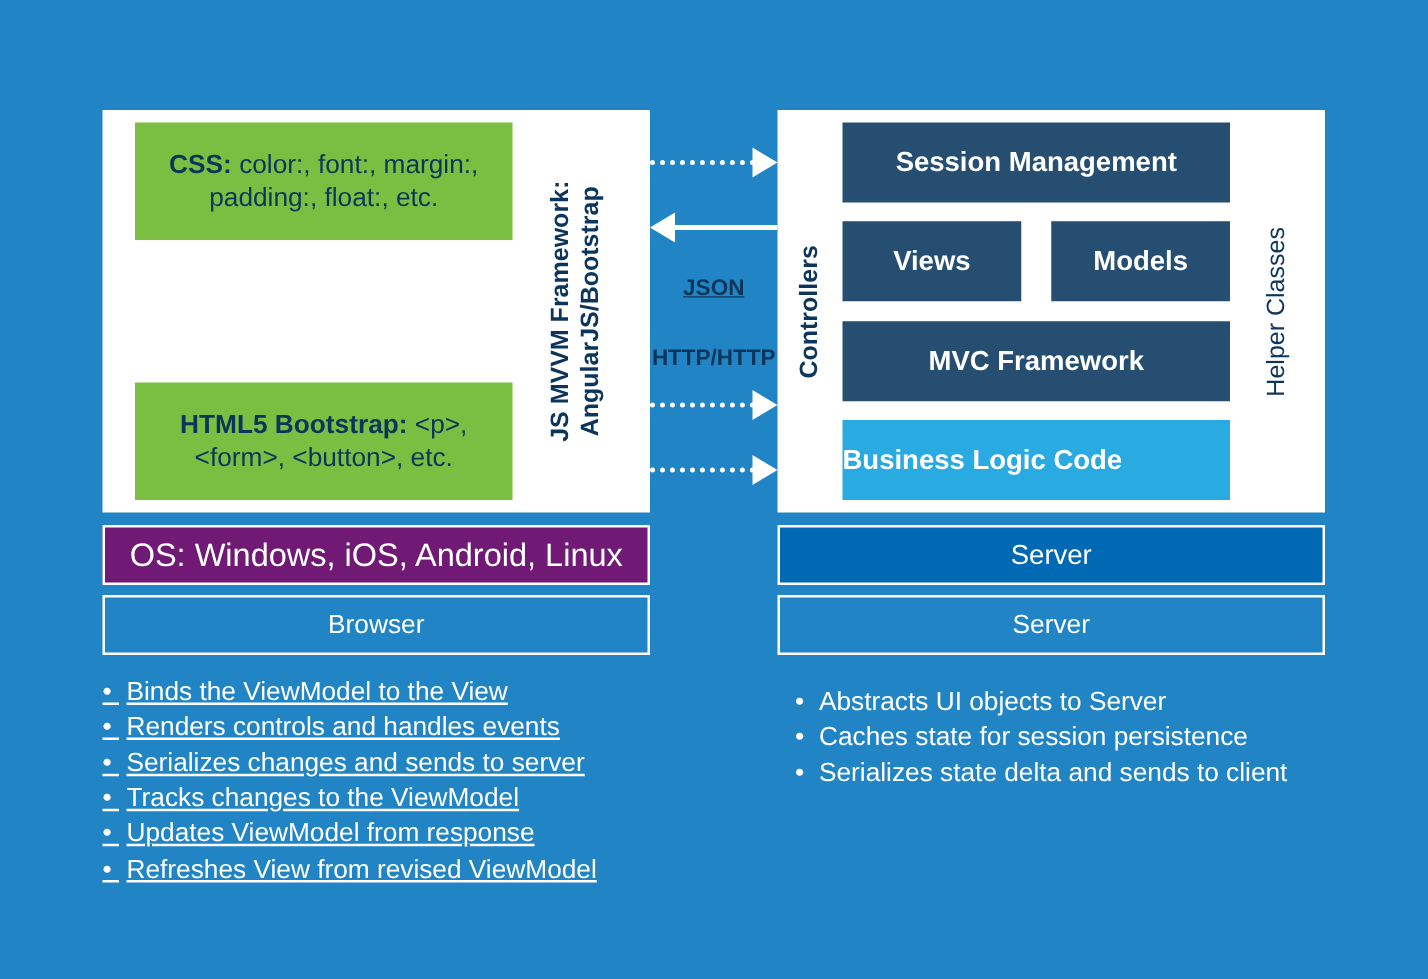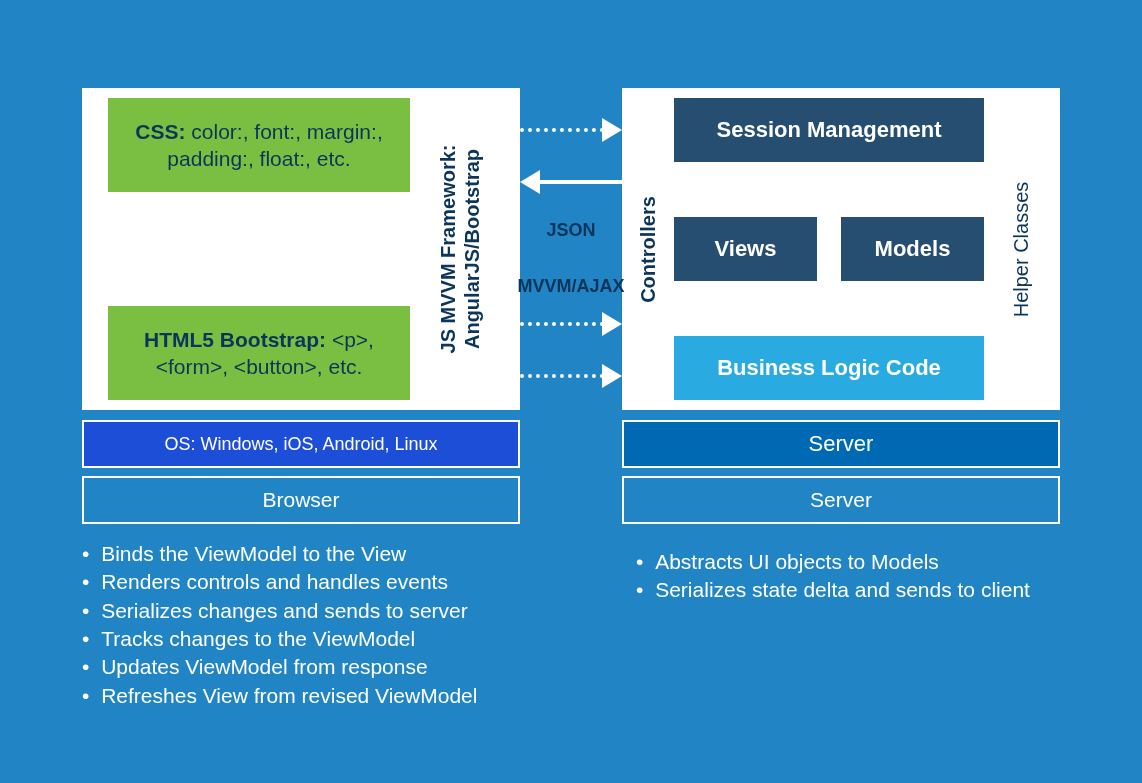--- a/index.html
+++ b/index.html
@@ -65,27 +65,27 @@
     font-size: 20px;
     font-weight: 700;
     line-height: 1.2;
     text-align: center;
   }
 
   .os-bar {
     margin-top: 10px;
     width: 438px;
     height: 48px;
-    background: #1d4ed8;
+    background: #701a75;
     border: 2px solid #ffffff;
     color: #ffffff;
     display: flex;
     align-items: center;
     justify-content: center;
-    font-size: 18px;
+    font-size: 26px;
   }
   .label-bar {
     margin-top: 8px;
     width: 438px;
     height: 48px;
     border: 2px solid #ffffff;
     color: #ffffff;
     display: flex;
     align-items: center;
     justify-content: center;
@@ -144,21 +144,20 @@
     display: flex;
     gap: 24px;
     height: 64px;
   }
   .navy-row .navy-box { flex: 1; height: 100%; }
   .cyan-box {
     background: #29abe2;
     color: #ffffff;
     display: flex;
     align-items: center;
-    justify-content: center;
     font-size: 22px;
     font-weight: 700;
     height: 64px;
   }
   .server-bar {
     margin-top: 10px;
     width: 438px;
     height: 48px;
     background: #0069b4;
     border: 2px solid #ffffff;
@@ -256,62 +255,66 @@
           <span>Session Management</span>
         </div>
         <div class="navy-row">
           <div class="navy-box">
             <span>Views</span>
           </div>
           <div class="navy-box">
             <span>Models</span>
           </div>
         </div>
+        <div class="navy-box">
+          <span>MVC Framework</span>
+        </div>
         <div class="cyan-box">
           <span>Business Logic Code</span>
         </div>
       </div>
       <div class="right-vert-right">
         <div class="right-vert-label normal">Helper Classes</div>
       </div>
     </div>
     <div class="server-bar">
       <span>Server</span>
     </div>
     <div class="label-bar">
       <span>Server</span>
     </div>
   </div>
 
-  <div class="mid-label" style="left:438px; top:132px; width:102px;">JSON</div>
-  <div class="mid-label" style="left:428px; top:188px; width:122px;">MVVM/AJAX</div>
+  <div class="mid-label" style="left:438px; top:132px; width:102px;text-decoration:underline;">JSON</div>
+  <div class="mid-label" style="left:428px; top:188px; width:122px;">HTTP/HTTP</div>
 
   <div class="conn-line dotted" style="left:438px; top:40px; width:84px;"></div>
   <div class="arrow-right" style="left:520px; top:30px;"></div>
 
   <div class="conn-line solid" style="left:456px; top:92px; width:84px;"></div>
   <div class="arrow-left" style="left:438px; top:82px;"></div>
 
   <div class="conn-line dotted" style="left:438px; top:234px; width:84px;"></div>
   <div class="arrow-right" style="left:520px; top:224px;"></div>
 
   <div class="conn-line dotted" style="left:438px; top:286px; width:84px;"></div>
   <div class="arrow-right" style="left:520px; top:276px;"></div>
 
-  <div class="bullets" style="left:0; top:452px; width:460px;">
+  <div class="bullets" style="left:0; top:452px; width:460px;text-decoration:underline;">
     <ul id="bl-left">
         <li>Binds the ViewModel to the View</li>
         <li>Renders controls and handles events</li>
         <li>Serializes changes and sends to server</li>
         <li>Tracks changes to the ViewModel</li>
         <li>Updates ViewModel from response</li>
         <li>Refreshes View from revised ViewModel</li>
       </ul>
   </div>
 
   <div class="bullets" style="left:554px; top:460px; width:440px;">
     <ul id="bl-right">
-        <li>Abstracts UI objects to Models</li>
+        <li>Abstracts UI objects to Server</li>
+        <li>Caches state for session persistence</li>
         <li>Serializes state delta and sends to client</li>
       </ul>
   </div>
 
 </div>
 
 </body></html>

